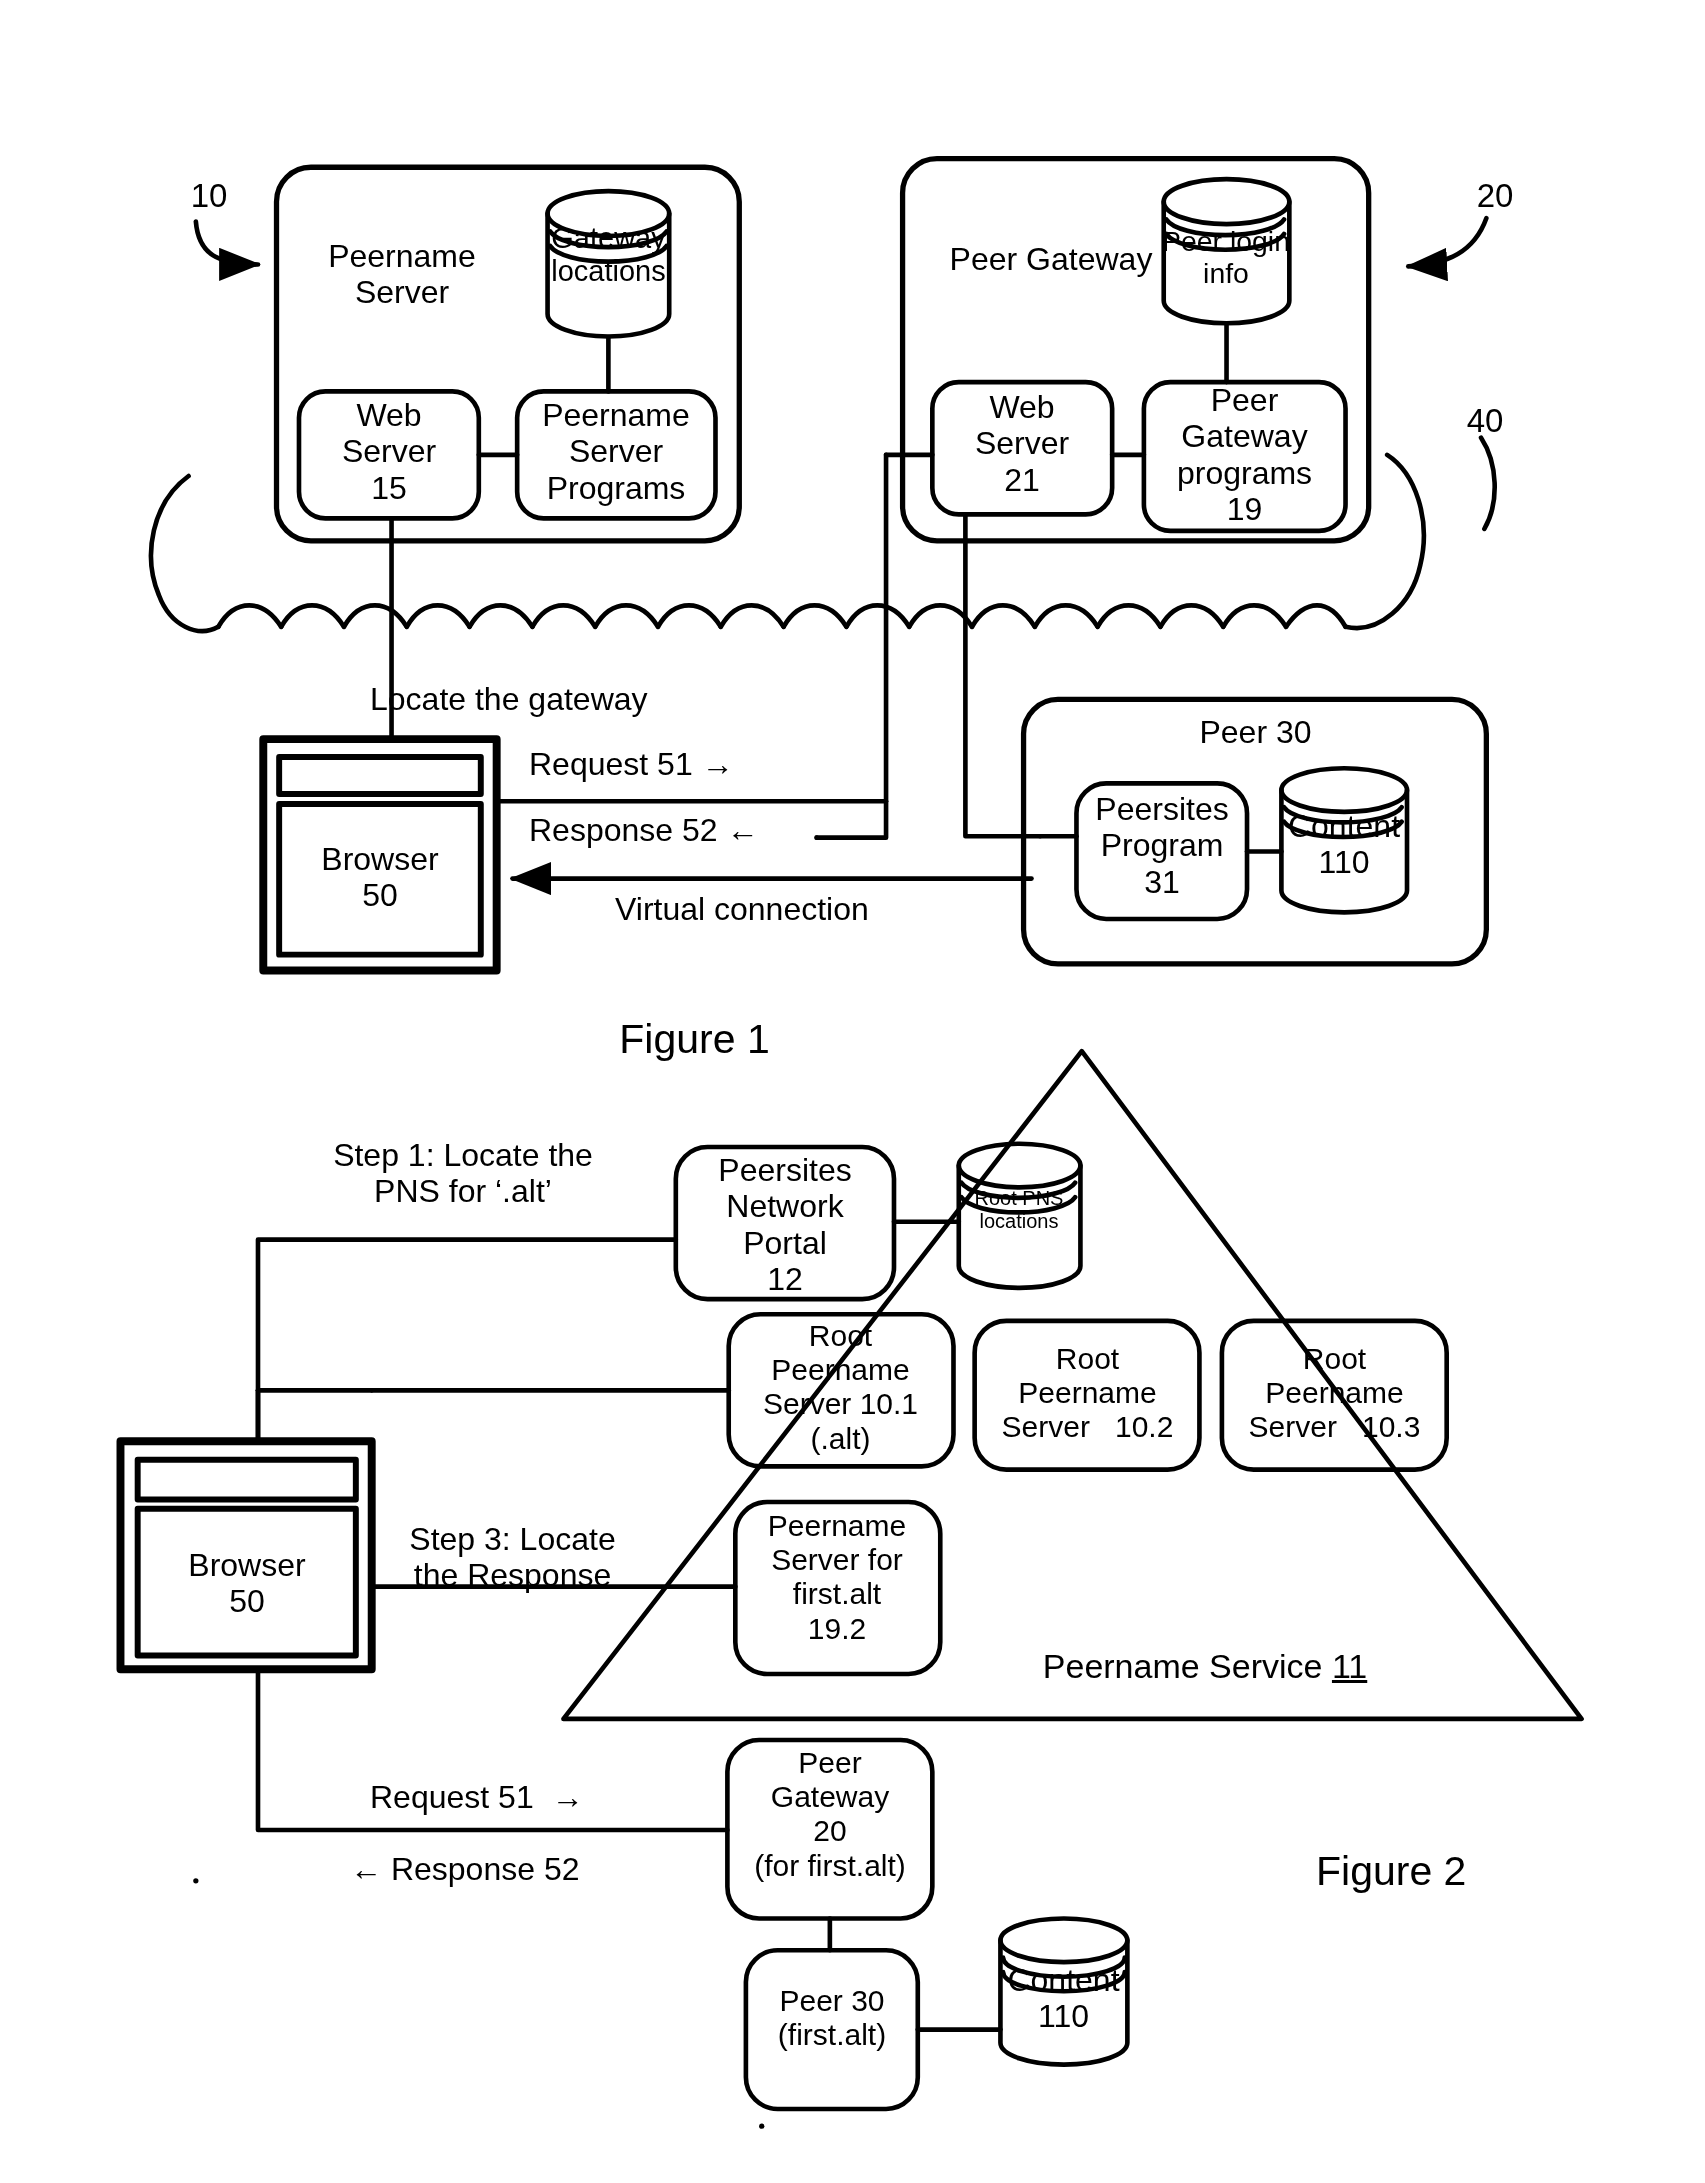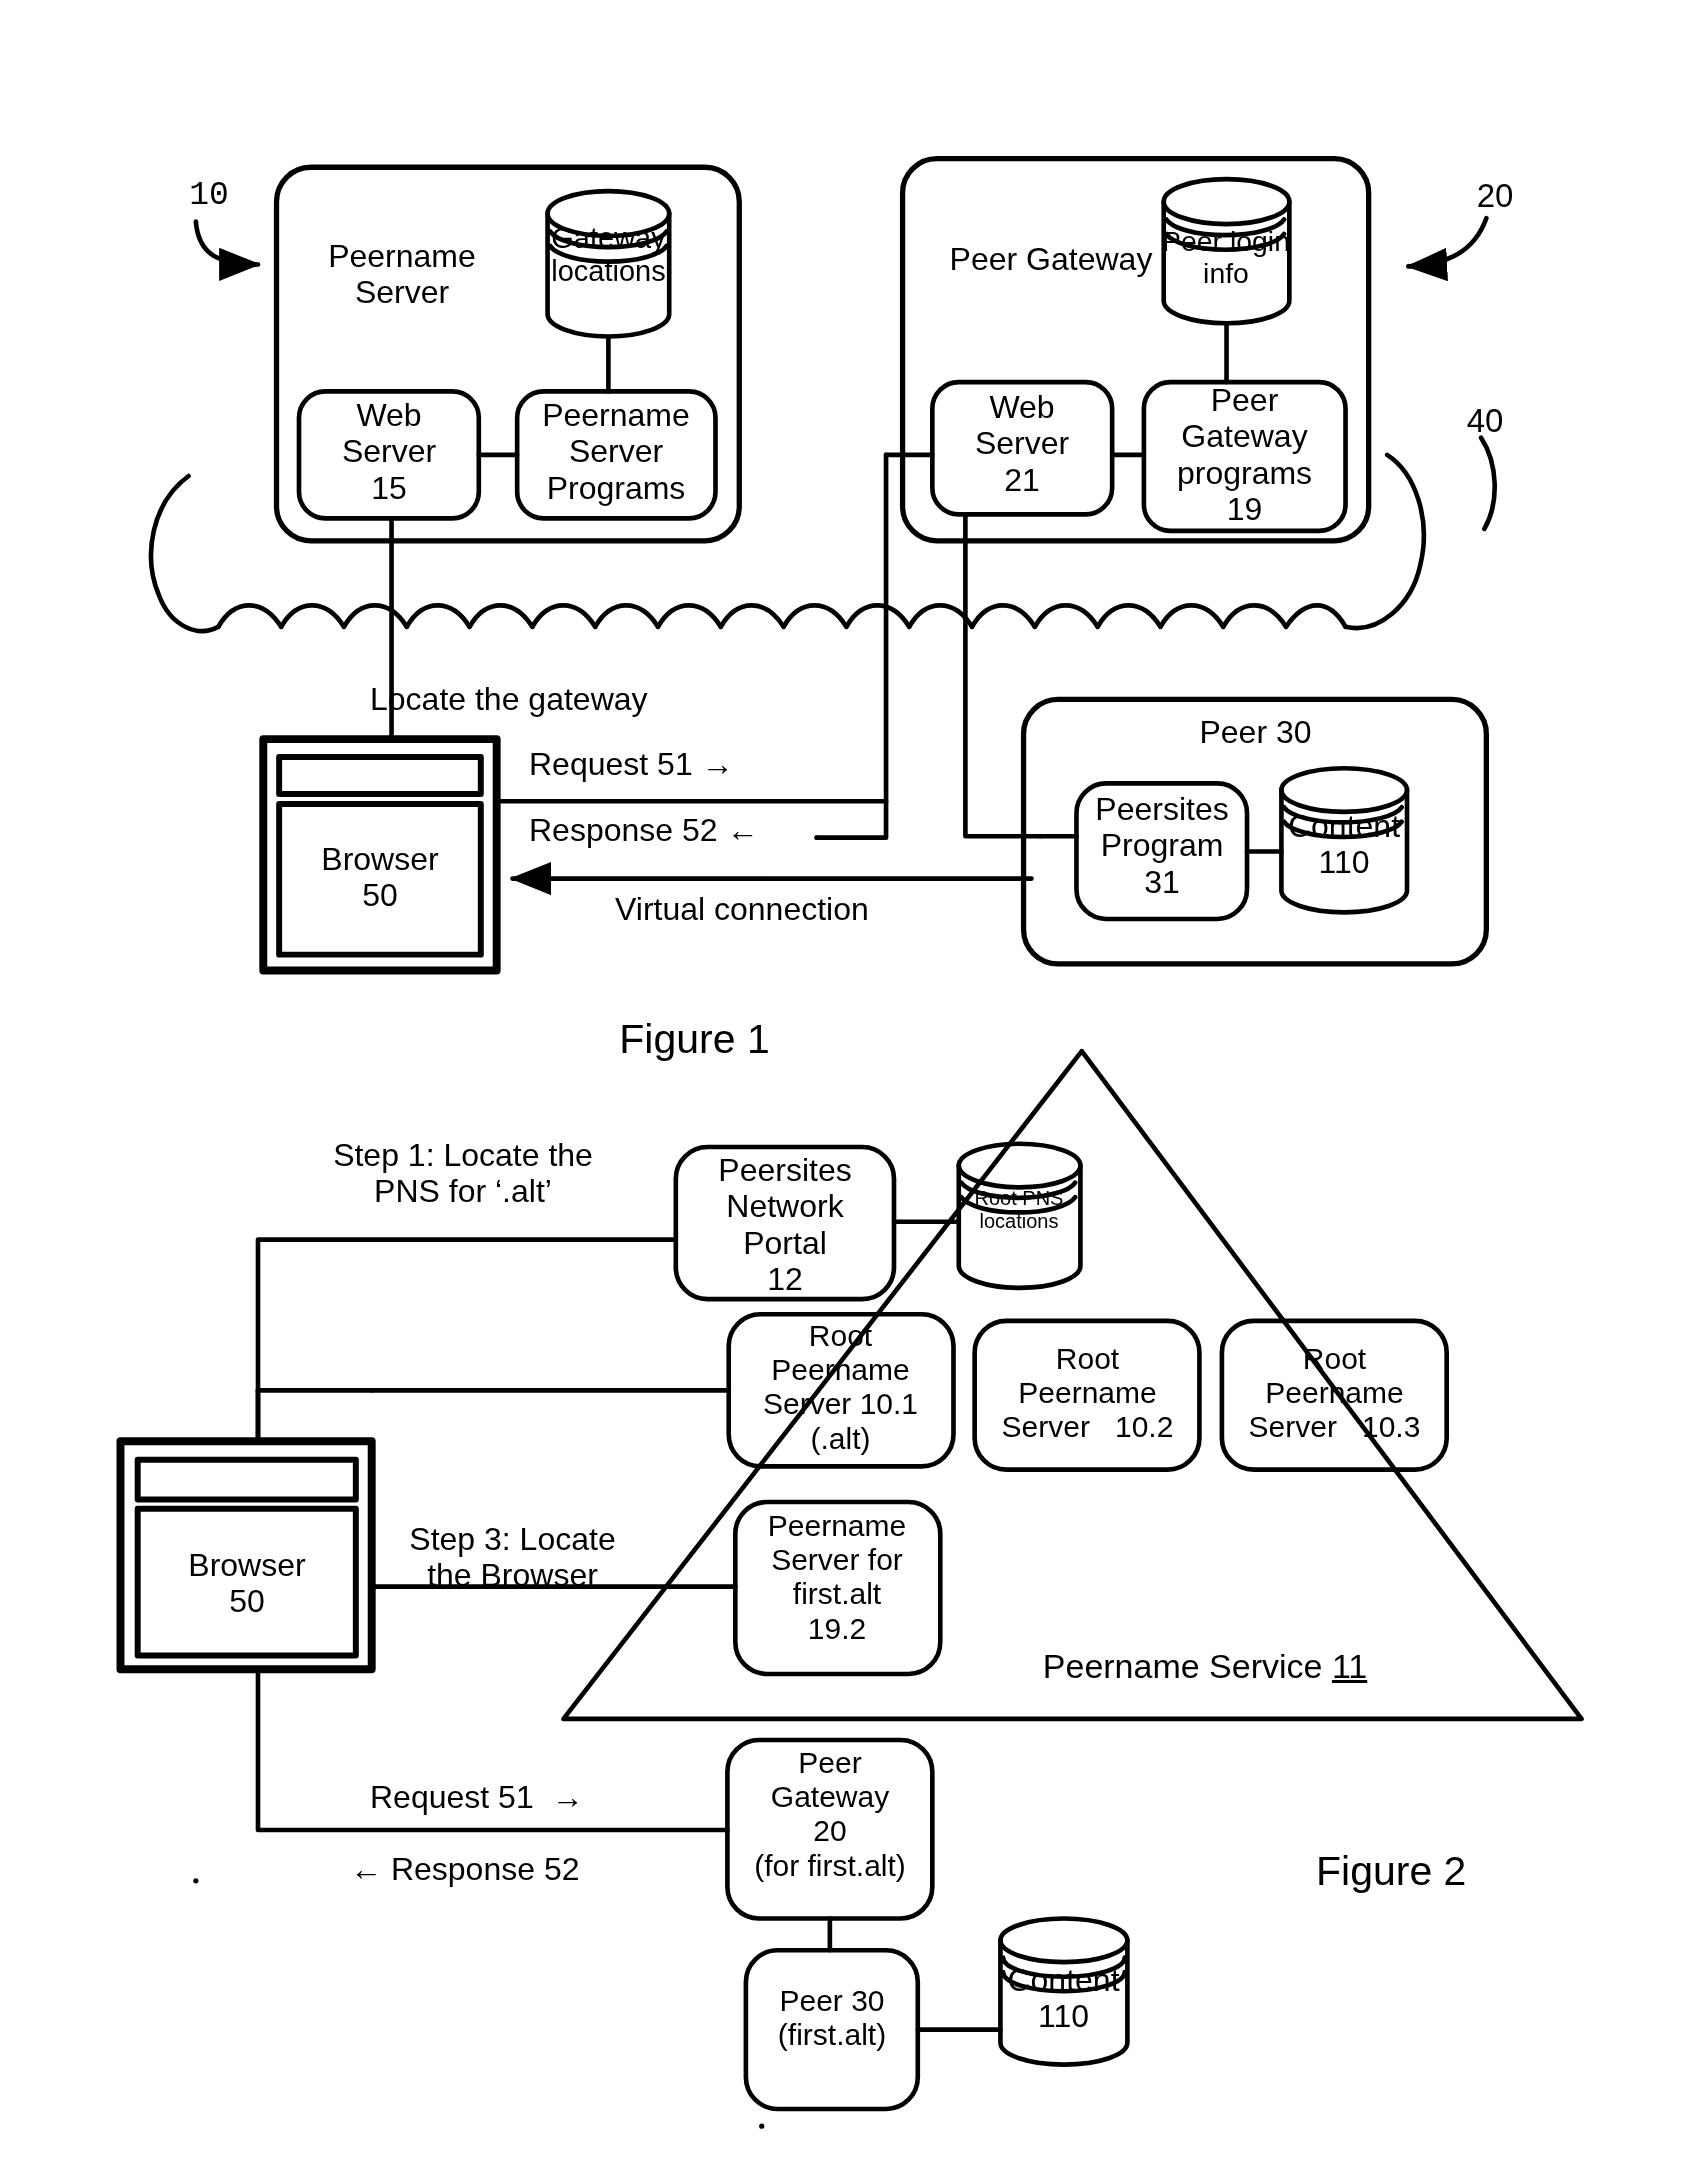--- a/index.html
+++ b/index.html
@@ -210,21 +210,21 @@
         <path d="M1517,2961 a92,29 0 0 0 184,0"></path>
         <path d="M1517,2983 a92,29 0 0 0 184,0"></path>
       </g>
       <line x1="1388" y1="3070" x2="1513" y2="3070"></line>
 
       <circle cx="296" cy="2845" r="4" fill="#000" stroke="none"></circle>
       <circle cx="1152" cy="3216" r="4" fill="#000" stroke="none"></circle>
     </g>
   </svg>
 
-  <div class="lbl ref-num" style="left:179px; top:177px; width:60px;font-family:Liberation Mono, monospace;">10</div>
+  <div class="lbl ref-num" style="left:179px; top:177px; width:60px;">10</div>
   <div class="lbl ref-num" style="left:1465px; top:177px; width:60px;">20</div>
   <div class="lbl ref-num" style="left:1455px; top:402px; width:60px;">40</div>
 
   <div class="lbl box-label" style="left:296px; top:238px; width:212px;"><div>Peername</div><div>Server</div></div>
   <div class="lbl box-label" style="left:541px; top:222px; width:135px; font-size:29px;"><div>Gateway</div><div>locations</div></div>
   <div class="lbl box-label" style="left:299px; top:397px; width:180px;"><div>Web</div><div>Server</div><div>15</div></div>
   <div class="lbl box-label" style="left:517px; top:397px; width:198px;"><div>Peername</div><div>Server</div><div>Programs</div></div>
 
   <div class="lbl box-label" style="left:922px; top:241px; width:258px;">Peer Gateway</div>
   <div class="lbl box-label" style="left:1160px; top:225px; width:132px; font-size:28.4px;"><div>Peer login</div><div>info</div></div>
@@ -238,21 +238,21 @@
   <div class="lbl box-label" style="left:1281px; top:808px; width:126px;"><div>Content</div><div>110</div></div>
 
   <div class="lbl flow-label" style="left:370px; top:681px; width:331px; text-align:left;">Locate the gateway</div>
   <div class="lbl flow-label" style="left:529px; top:746px; width:278px; text-align:left;">Request 51 →</div>
   <div class="lbl flow-label" style="left:529px; top:812px; width:278px; text-align:left;">Response 52 ←</div>
   <div class="lbl flow-label" style="left:615px; top:891px; width:311px; text-align:left;">Virtual connection</div>
 
   <div class="lbl fig-caption" style="left:549px; top:1016px; width:291px;">Figure 1</div>
 
   <div class="lbl flow-label" style="left:278px; top:1137px; width:370px;"><div>Step 1: Locate the</div><div>PNS for ‘.alt’</div></div>
-  <div class="lbl flow-label" style="left:357px; top:1521px; width:311px;"><div>Step 3: Locate</div><div>the Browser</div></div>
+  <div class="lbl flow-label" style="left:357px; top:1521px; width:311px;"><div>Step 3: Locate</div><div>the Response</div></div>
 
   <div class="lbl box-label" style="left:676px; top:1152px; width:218px;"><div>Peersites</div><div>Network</div><div>Portal</div><div>12</div></div>
   <div class="lbl box-label" style="left:953px; top:1187px; width:132px; font-size:20px;"><div>Root PNS</div><div>locations</div></div>
 
   <div class="lbl box-label" style="left:727px; top:1319px; width:227px; font-size:30px;"><div>Root</div><div>Peername</div><div>Server 10.1</div><div>(.alt)</div></div>
   <div class="lbl box-label" style="left:975px; top:1342px; width:225px; font-size:30px;"><div>Root</div><div>Peername</div><div>Server   10.2</div></div>
   <div class="lbl box-label" style="left:1222px; top:1342px; width:225px; font-size:30px;"><div>Root</div><div>Peername</div><div>Server   10.3</div></div>
 
   <div class="lbl box-label" style="left:734px; top:1509px; width:206px; font-size:30px;"><div>Peername</div><div>Server for</div><div>first.alt</div><div>19.2</div></div>
 

